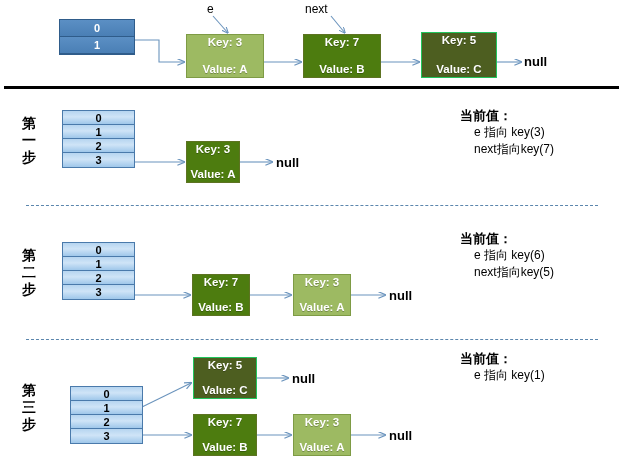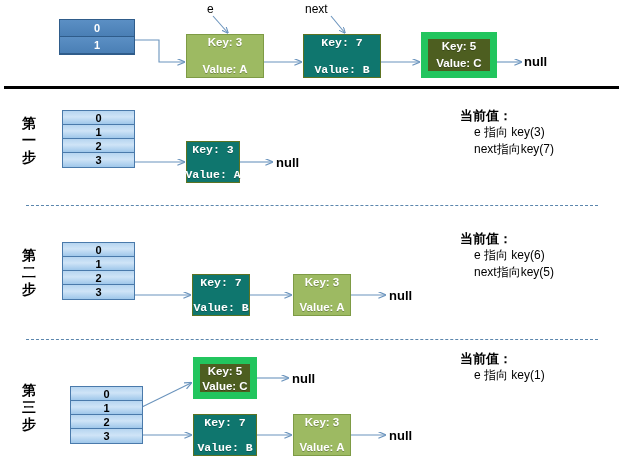--- a/index.html
+++ b/index.html
@@ -30,22 +30,22 @@
 
   
   .node{
     position:absolute;box-sizing:border-box;
     display:flex;flex-direction:column;align-items:center;justify-content:space-between;
     color:#ffffff;font-weight:bold;font-size:11.5px;line-height:15px;
     text-shadow:0 1px 0 rgba(0,0,0,.25);
   }
   .node .ln{white-space:nowrap;}
   .node.g-light{background:#9dba62;border:1px solid #7e9b45;}
-  .node.g-mid{background:#0f766e;border:1px solid #5d7322;font-family:Liberation Mono, monospace;}
-  .node.g-dark{background:#4d5e20;border:7px solid #22c55e;}
+  .node.g-mid{background:#4d7c0f;border:1px solid #5d7322;}
+  .node.g-dark{background:#4d5e20;border:1px solid #22c55e;}
 
   
   .lbl{position:absolute;font-size:12px;color:#000000;white-space:nowrap;}
   .lbl.null{font-weight:bold;font-size:13px;}
 
   
   .steplbl{
     position:absolute;width:18px;text-align:center;
     font-size:14px;font-weight:bold;color:#000;line-height:17px;
     font-family:"DejaVu Sans","Liberation Sans",sans-serif;

